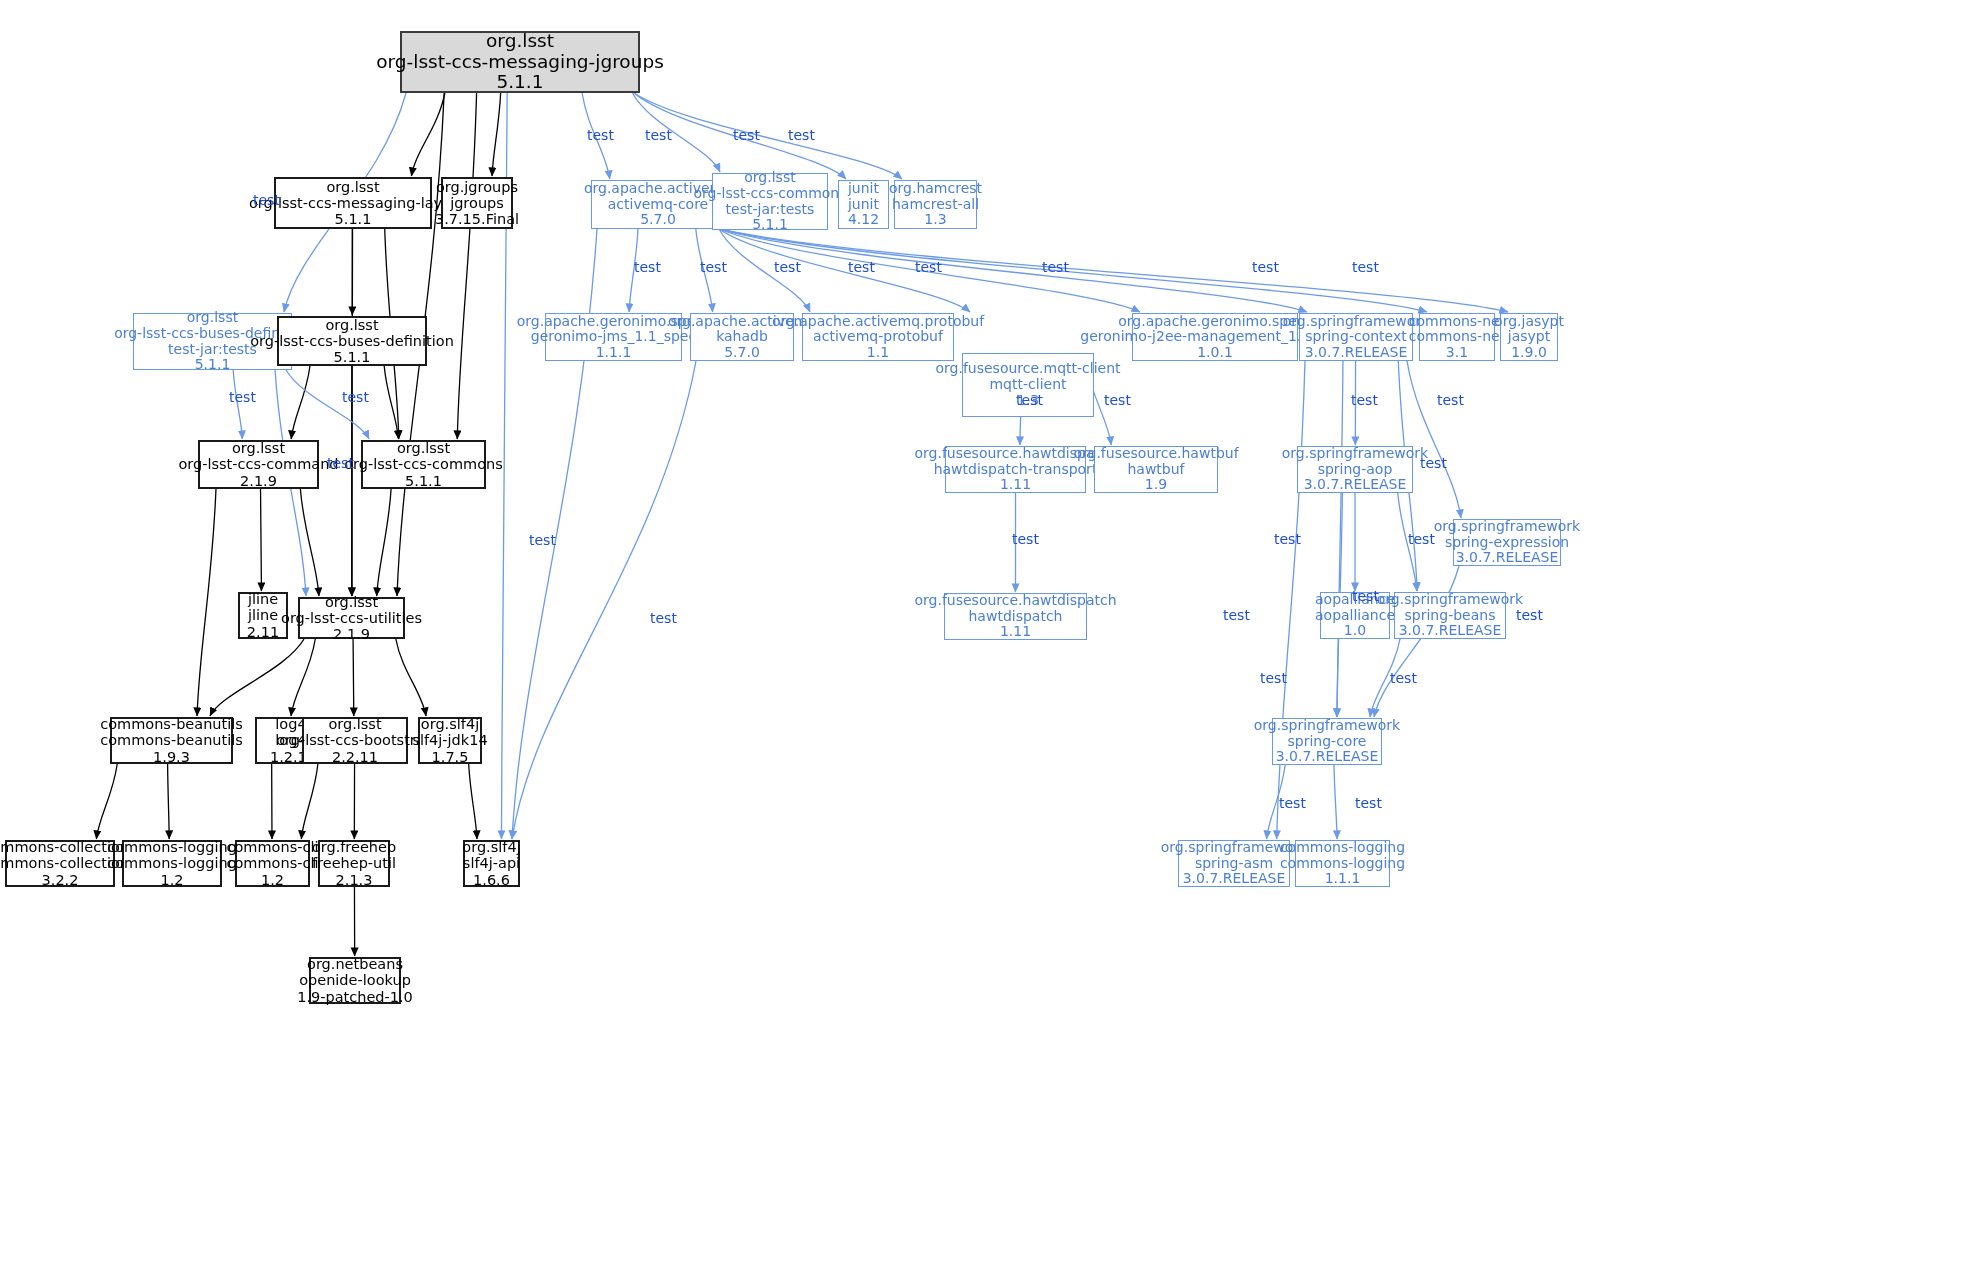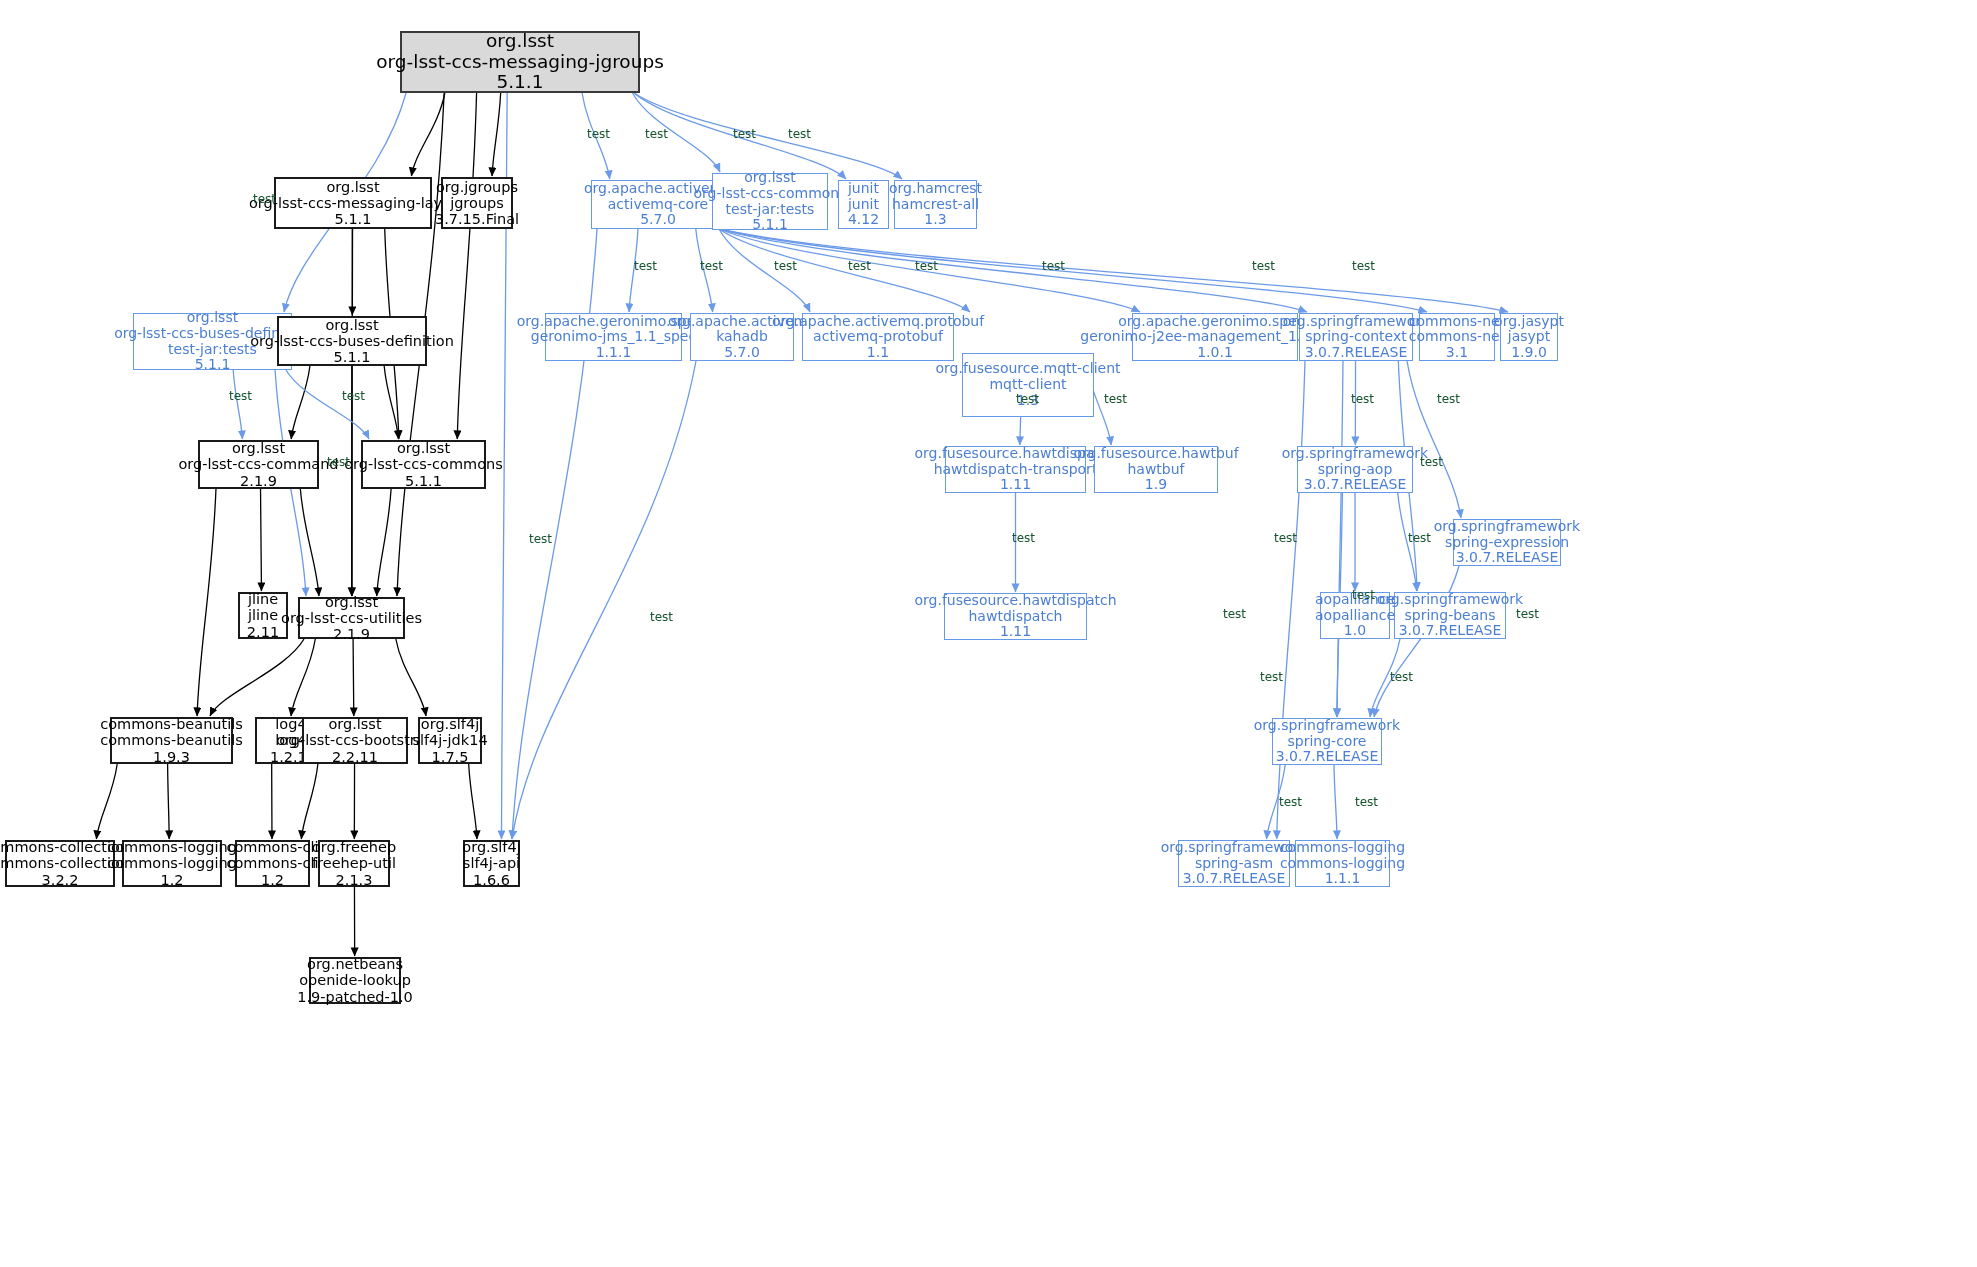--- a/index.html
+++ b/index.html
@@ -60,22 +60,22 @@
     color: #000000;
     font-size: 18.5px;
   }
   .node.kind-test {
     border: 1.6px solid #6699e8;
     color: #4b7fd4;
     font-size: 14px;
   }
   .edge-label {
     position: absolute;
-    font-size: 12px;
-    color: #14532d;
+    font-size: 14px;
+    color: #1d4ed8;
     font-family: "DejaVu Sans", sans-serif;
     z-index: 6;
     white-space: nowrap;
   }
 </style>
 </head>
 <body>
 
 <div id="canvas">
 

